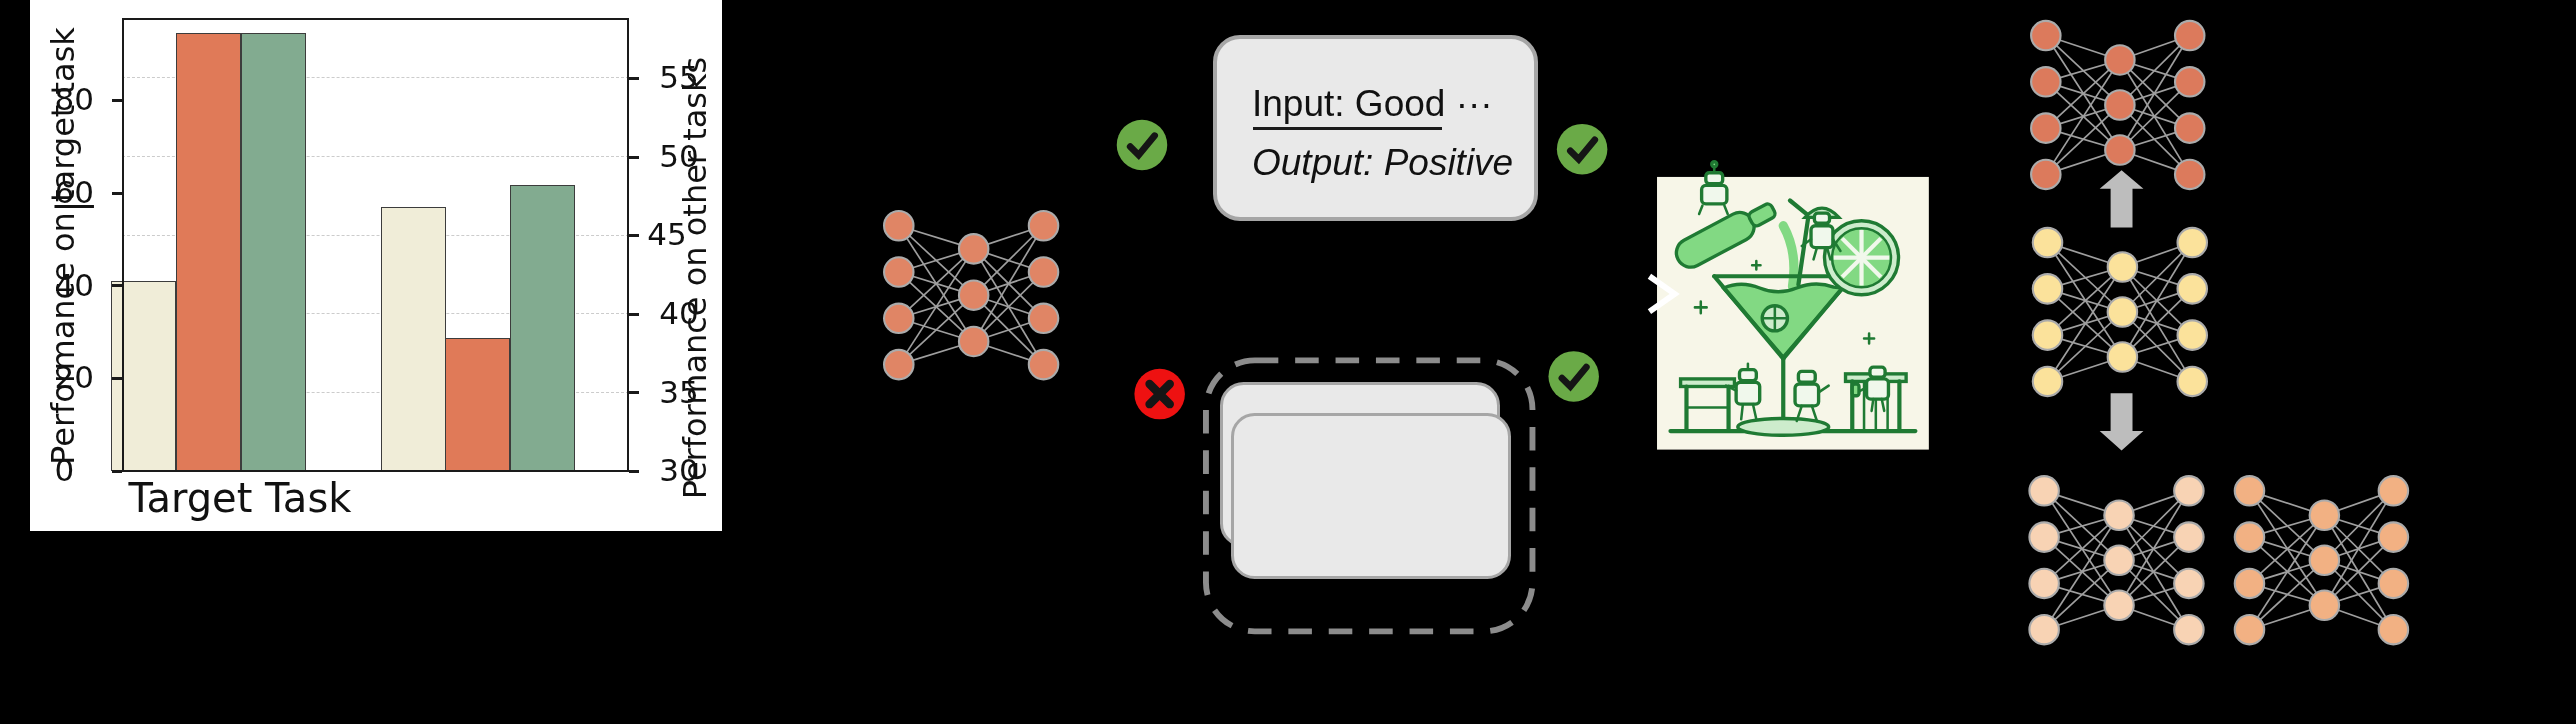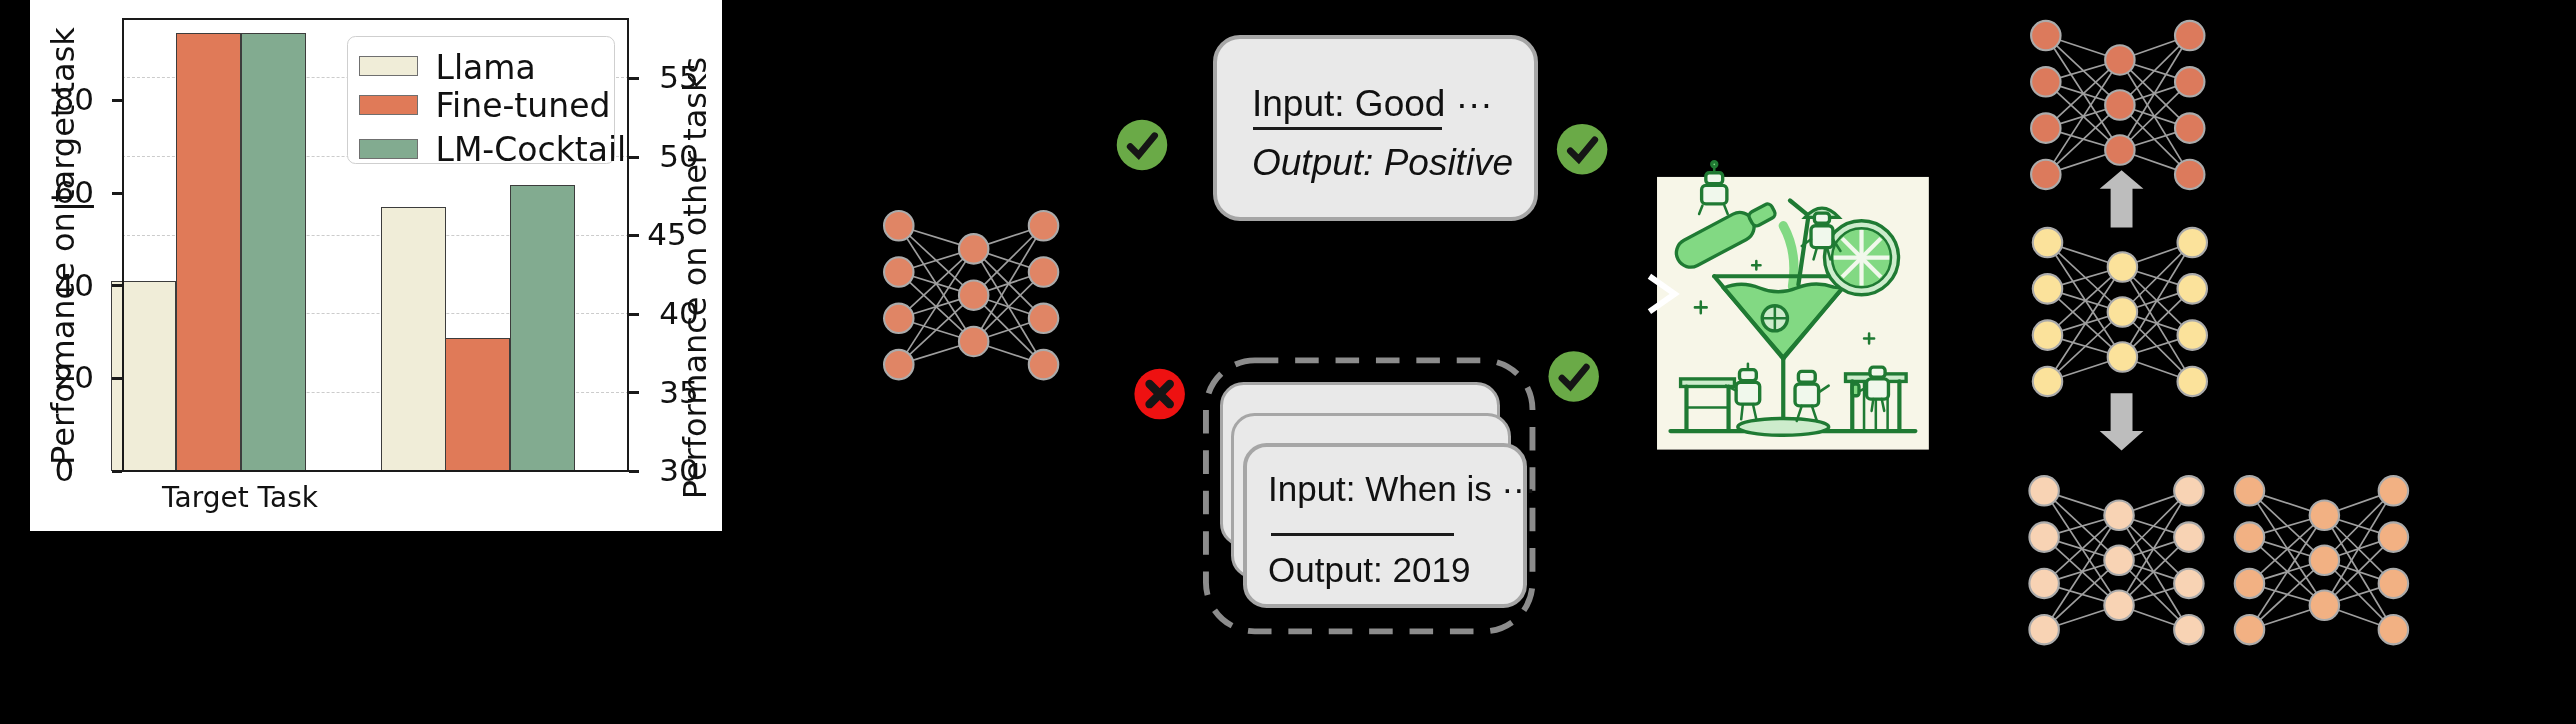--- a/index.html
+++ b/index.html
@@ -11,21 +11,21 @@
   #chart-card{left:29.5px;top:0;width:692px;height:531px;background:var(--panel_bg,#fff);
               font-family:"DejaVu Sans",sans-serif;color:var(--text,#111);}
   #chart-card *{position:absolute;box-sizing:border-box;}
   .plot-box{border:2.5px solid var(--axis,#1a1a1a);background:transparent;}
   .gridline{border-top:1.7px dashed var(--grid,#ccc);height:0;}
   .bar{border:1.7px solid var(--bar_border,#3c3c3c);}
   .tickmark{background:var(--axis,#1a1a1a);}
   .ticklab{font-size:31px;line-height:31px;}
   .ticklab.right{text-align:center;}
   .ticklab.left{}
-  .xticklab{font-size:28px;line-height:40px;text-align:center;}
+  .xticklab{font-size:40px;line-height:40px;text-align:center;}
   .ylab{font-size:32px;line-height:40px;text-align:center;transform:rotate(-90deg);white-space:nowrap;}
   .legend{border:1.7px solid #cfcfcf;border-radius:8.4px;background:var(--panel_bg,#fff);}
   .legend-swatch{border:1.7px solid #6f6f6f;}
   .legend-label{font-size:33px;line-height:35px;white-space:nowrap;}
 
   
   .io-card{background:var(--card_fill,#e9e9e9);border:4.2px solid var(--card_border,#a6a6a6);
            border-radius:27px;font-family:"Liberation Sans",sans-serif;color:var(--text,#111);}
   .io-card .line1,.io-card .line2{position:absolute;left:35px;white-space:nowrap;}
   .divider{position:absolute;height:2.5px;background:#1b1b1b;}
@@ -399,38 +399,25 @@
       <div class="ticklab right" style="left: 616px; top: 298px; width: 67px;">40</div>
       <div class="tickmark" style="left: 599px; top: 234px; width: 10px; height: 2.5px;"></div>
       <div class="ticklab right" style="left: 604px; top: 219px; width: 67px;">45</div>
       <div class="tickmark" style="left: 599px; top: 156px; width: 10px; height: 2.5px;"></div>
       <div class="ticklab right" style="left: 616px; top: 141px; width: 67px;">50</div>
       <div class="tickmark" style="left: 599px; top: 77px; width: 10px; height: 2.5px;"></div>
       <div class="ticklab right" style="left: 616px; top: 62px; width: 67px;">55</div>
       <div class="xticklab" style="left: 76px; top: 478px; width: 269px;">Target Task</div>
       <div class="ylab" style="left: -220px; top: 226px; width: 505px; height: 40px;">Performance on target task</div>
       <div class="ylab" style="left: 412px; top: 258px; width: 505px; height: 40px;">Performance on other tasks</div>
-      <div class="legend" style="left: 317px; top: 36px; width: 268px; height: 128px;">
-        <div class="legend-swatch" style="left: 11px; top: 19.4px; width: 59px; height: 20px; background: rgb(240, 237, 216);"></div>
-        <div class="legend-label" style="left: 88px; top: 12.6px;">Llama</div>
-        <div class="legend-swatch" style="left: 11px; top: 58px; width: 59px; height: 20px; background: rgb(224, 122, 88);"></div>
-        <div class="legend-label" style="left: 88px; top: 51px;">Fine-tuned</div>
-        <div class="legend-swatch" style="left: 11px; top: 102px; width: 59px; height: 20px; background: rgb(130, 171, 144);"></div>
-        <div class="legend-label" style="left: 88px; top: 95px;">LM-Cocktail</div>
-      </div>
     </div>
 
   <div id="card-sentiment" class="layer io-card">
     <div class="line1">Input: Good ···</div>
     <div class="divider"></div>
     <div class="line2">Output: Positive</div>
   </div>
 
   <div id="qa-back" class="layer stack-card"></div>
   <div id="qa-mid" class="layer stack-card"></div>
-  <div id="card-qa" class="layer io-card">
-    <div class="line1">Input: When is ···</div>
-    <div class="divider"></div>
-    <div class="line2">Output: 2019</div>
-  </div>
 
 </div>
 
 
 </body></html>

